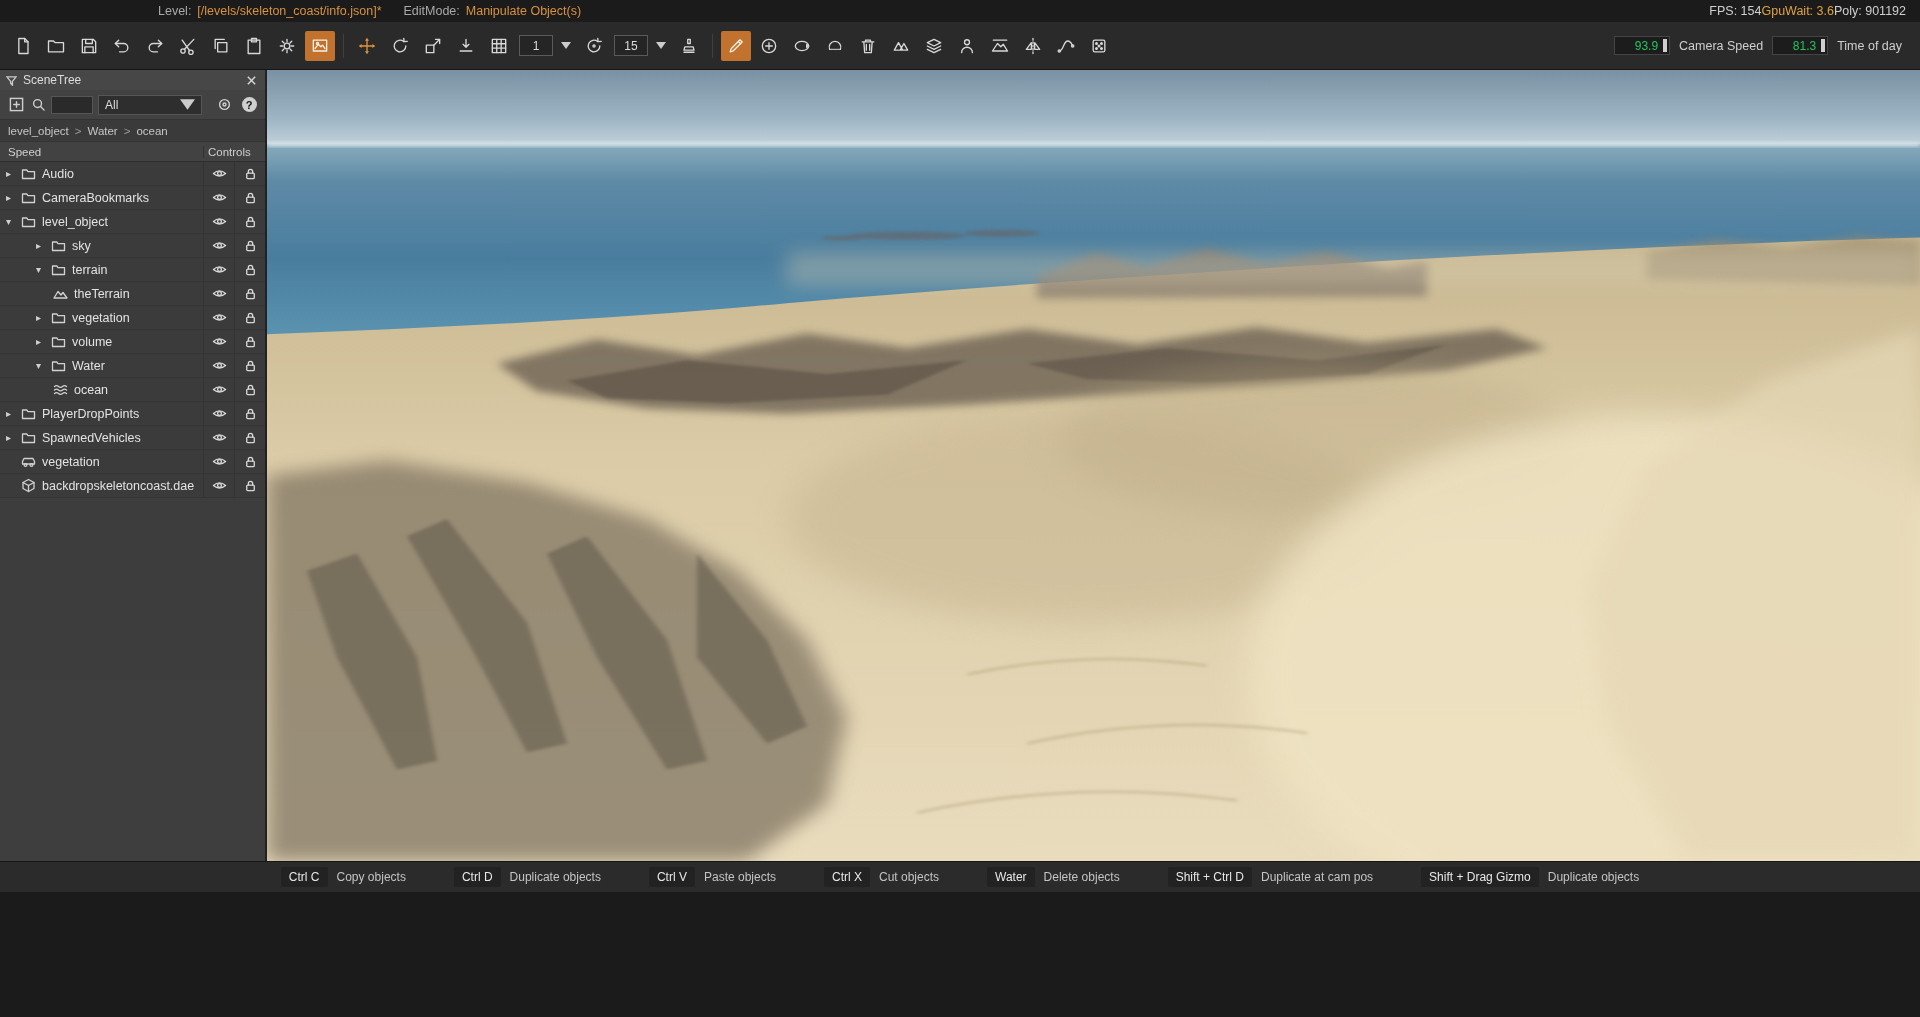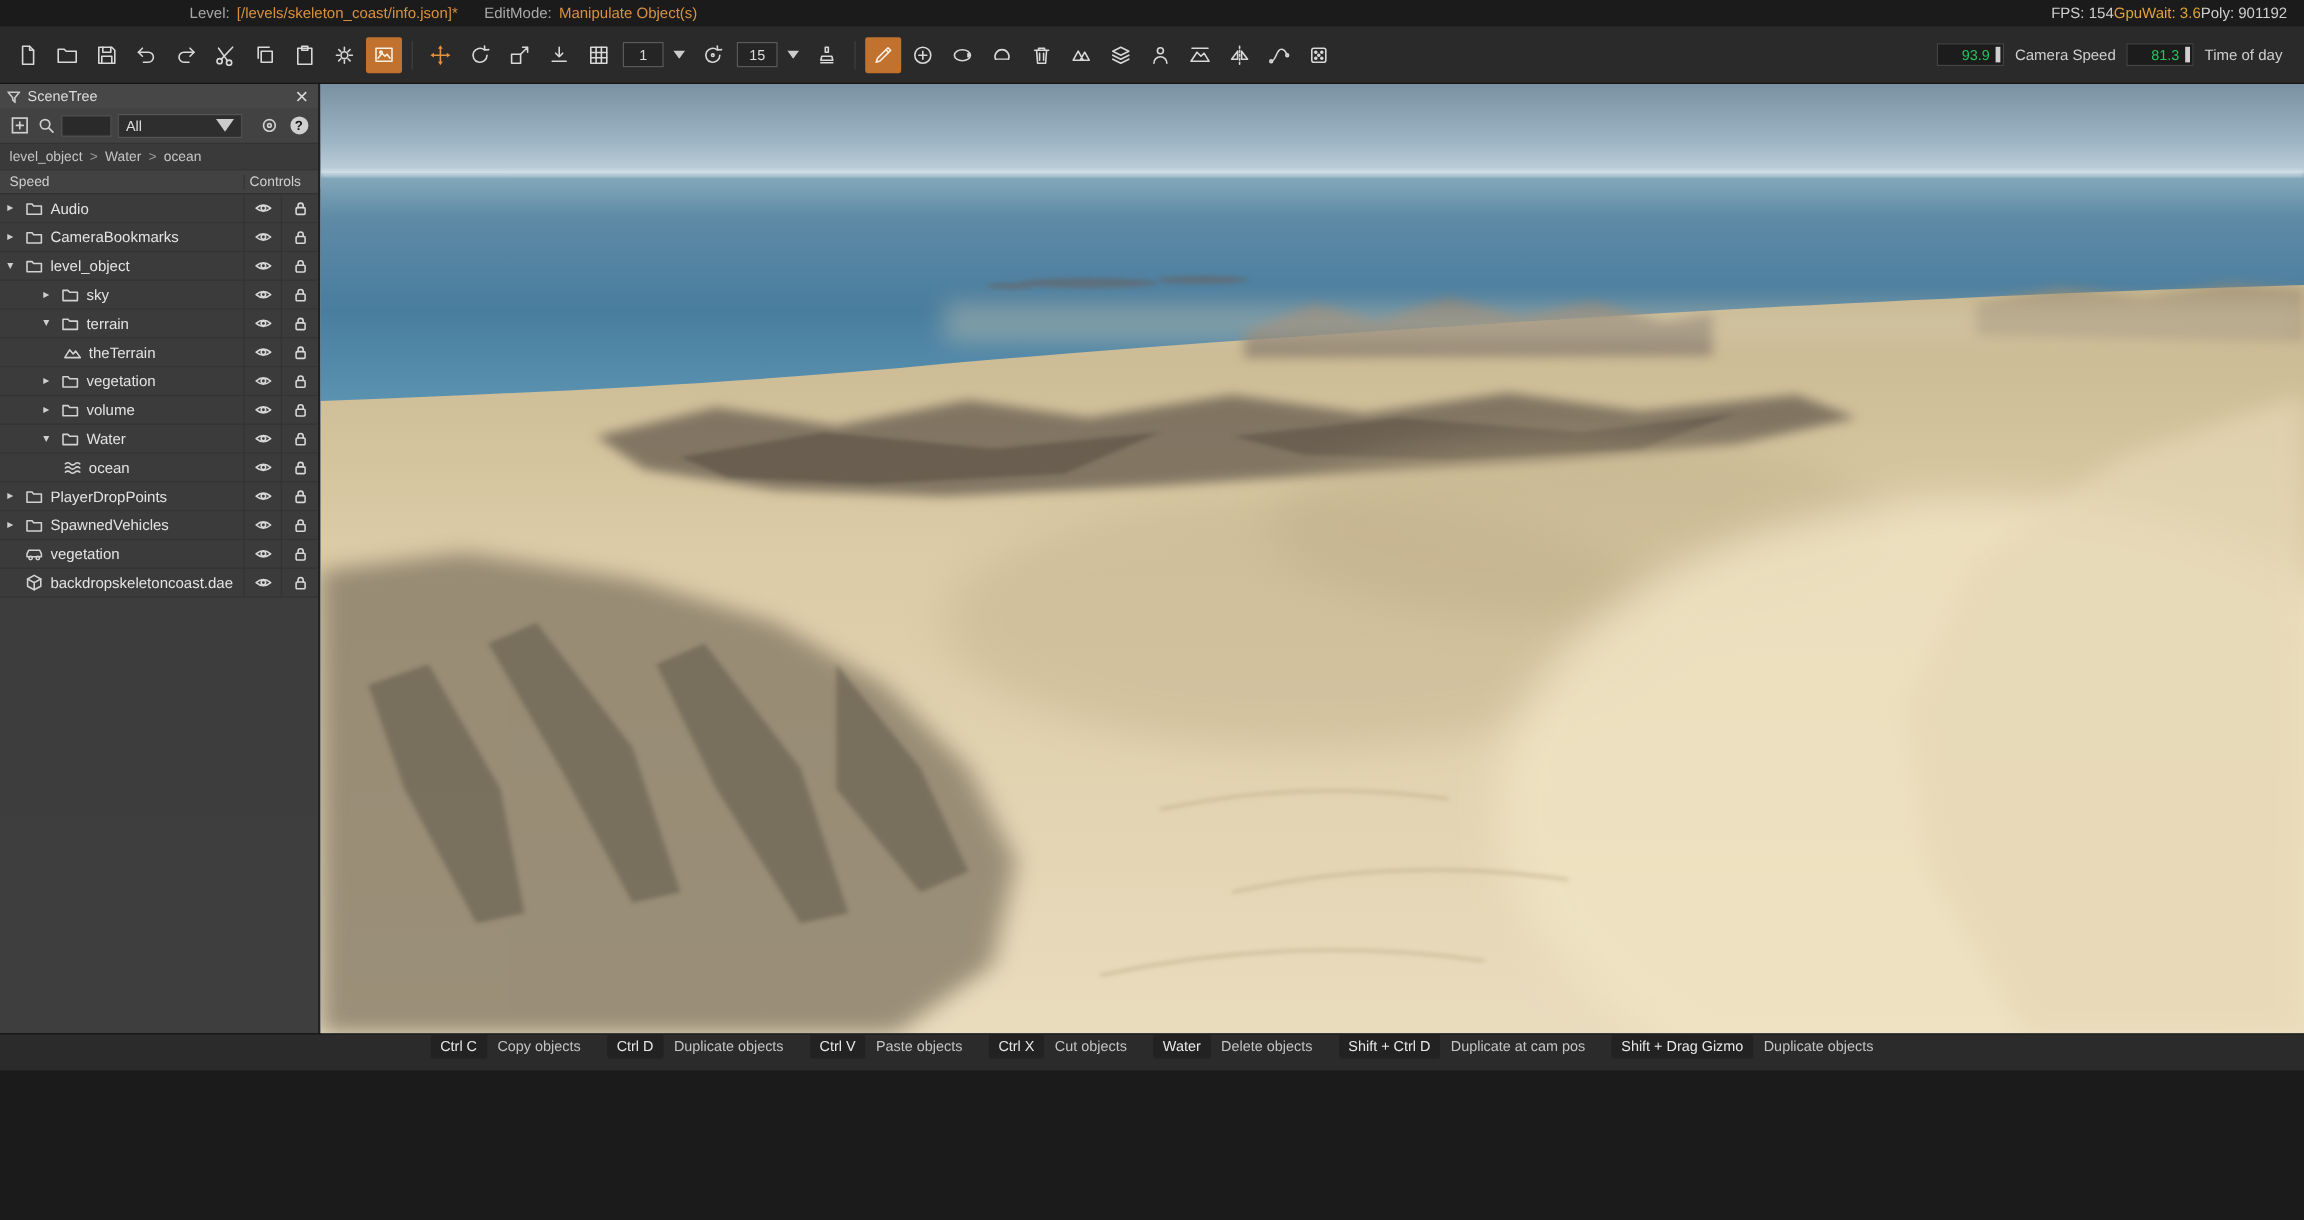--- a/index.html
+++ b/index.html
@@ -104,21 +104,21 @@
   .ctrl svg { width:15px; height:15px; stroke:#d8d8d8; fill:none; stroke-width:1.4;
               stroke-linecap:round; stroke-linejoin:round; }
   .panel-empty { flex:1 1 auto; background:#3e3e3e; }
 
   
   .viewport { flex:1 1 auto; position:relative; overflow:hidden; background:#9db4c4; }
   .viewport svg.scene { position:absolute; inset:0; width:100%; height:100%; }
 
   
   .statusbar { height:31px; flex:0 0 31px; background:#2b2b2b; border-top:1px solid #161616;
-               display:flex; align-items:flex-start; justify-content:center; gap:22px;
+               display:flex; align-items:center; justify-content:center; gap:48px;
                font-size:12px; white-space:nowrap; }
   .shortcut { display:flex; align-items:center; gap:9px; }
   .keys { background:#222; color:#e8e8e8; padding:3px 8px; border-radius:2px; }
   .action { color:#c4c4c4; }
 </style>
 </head>
 <body>
 
 <div class="app">
 

